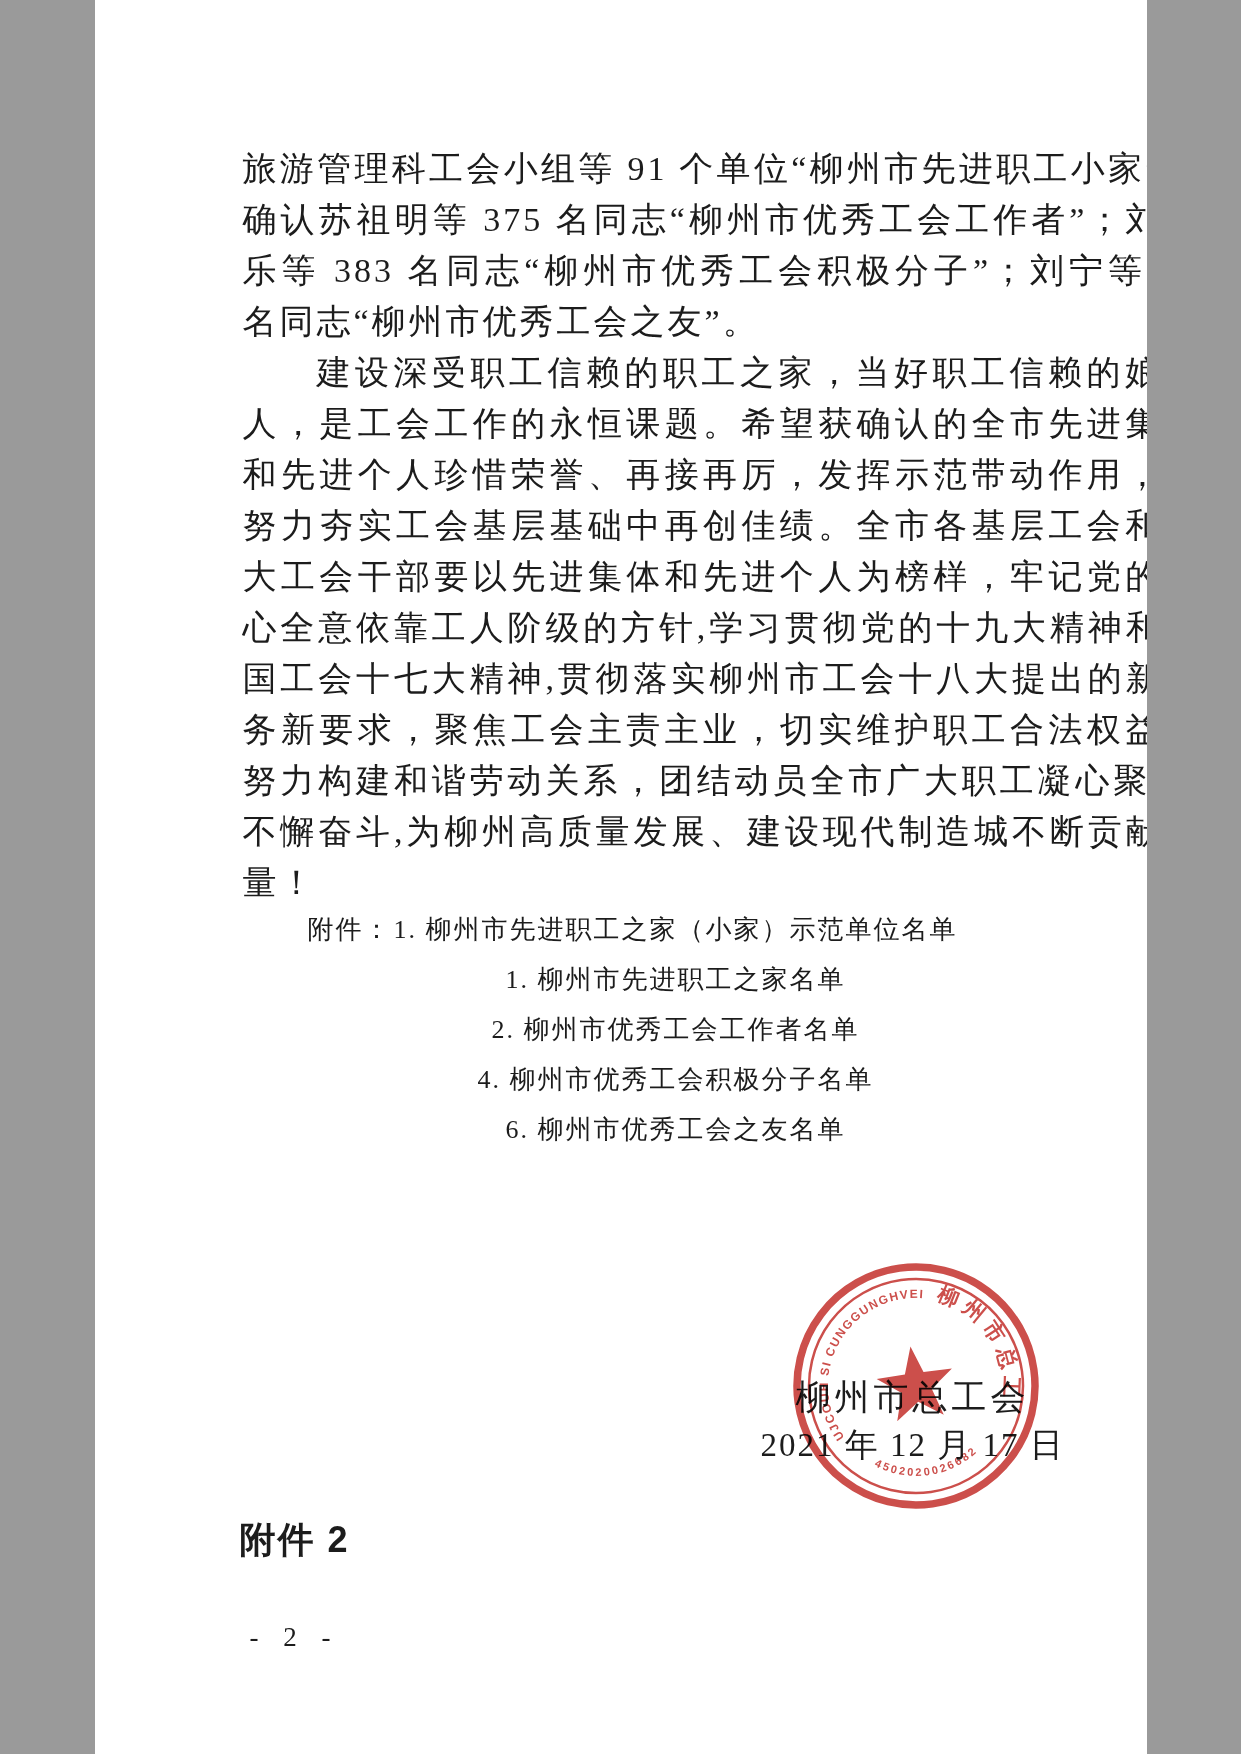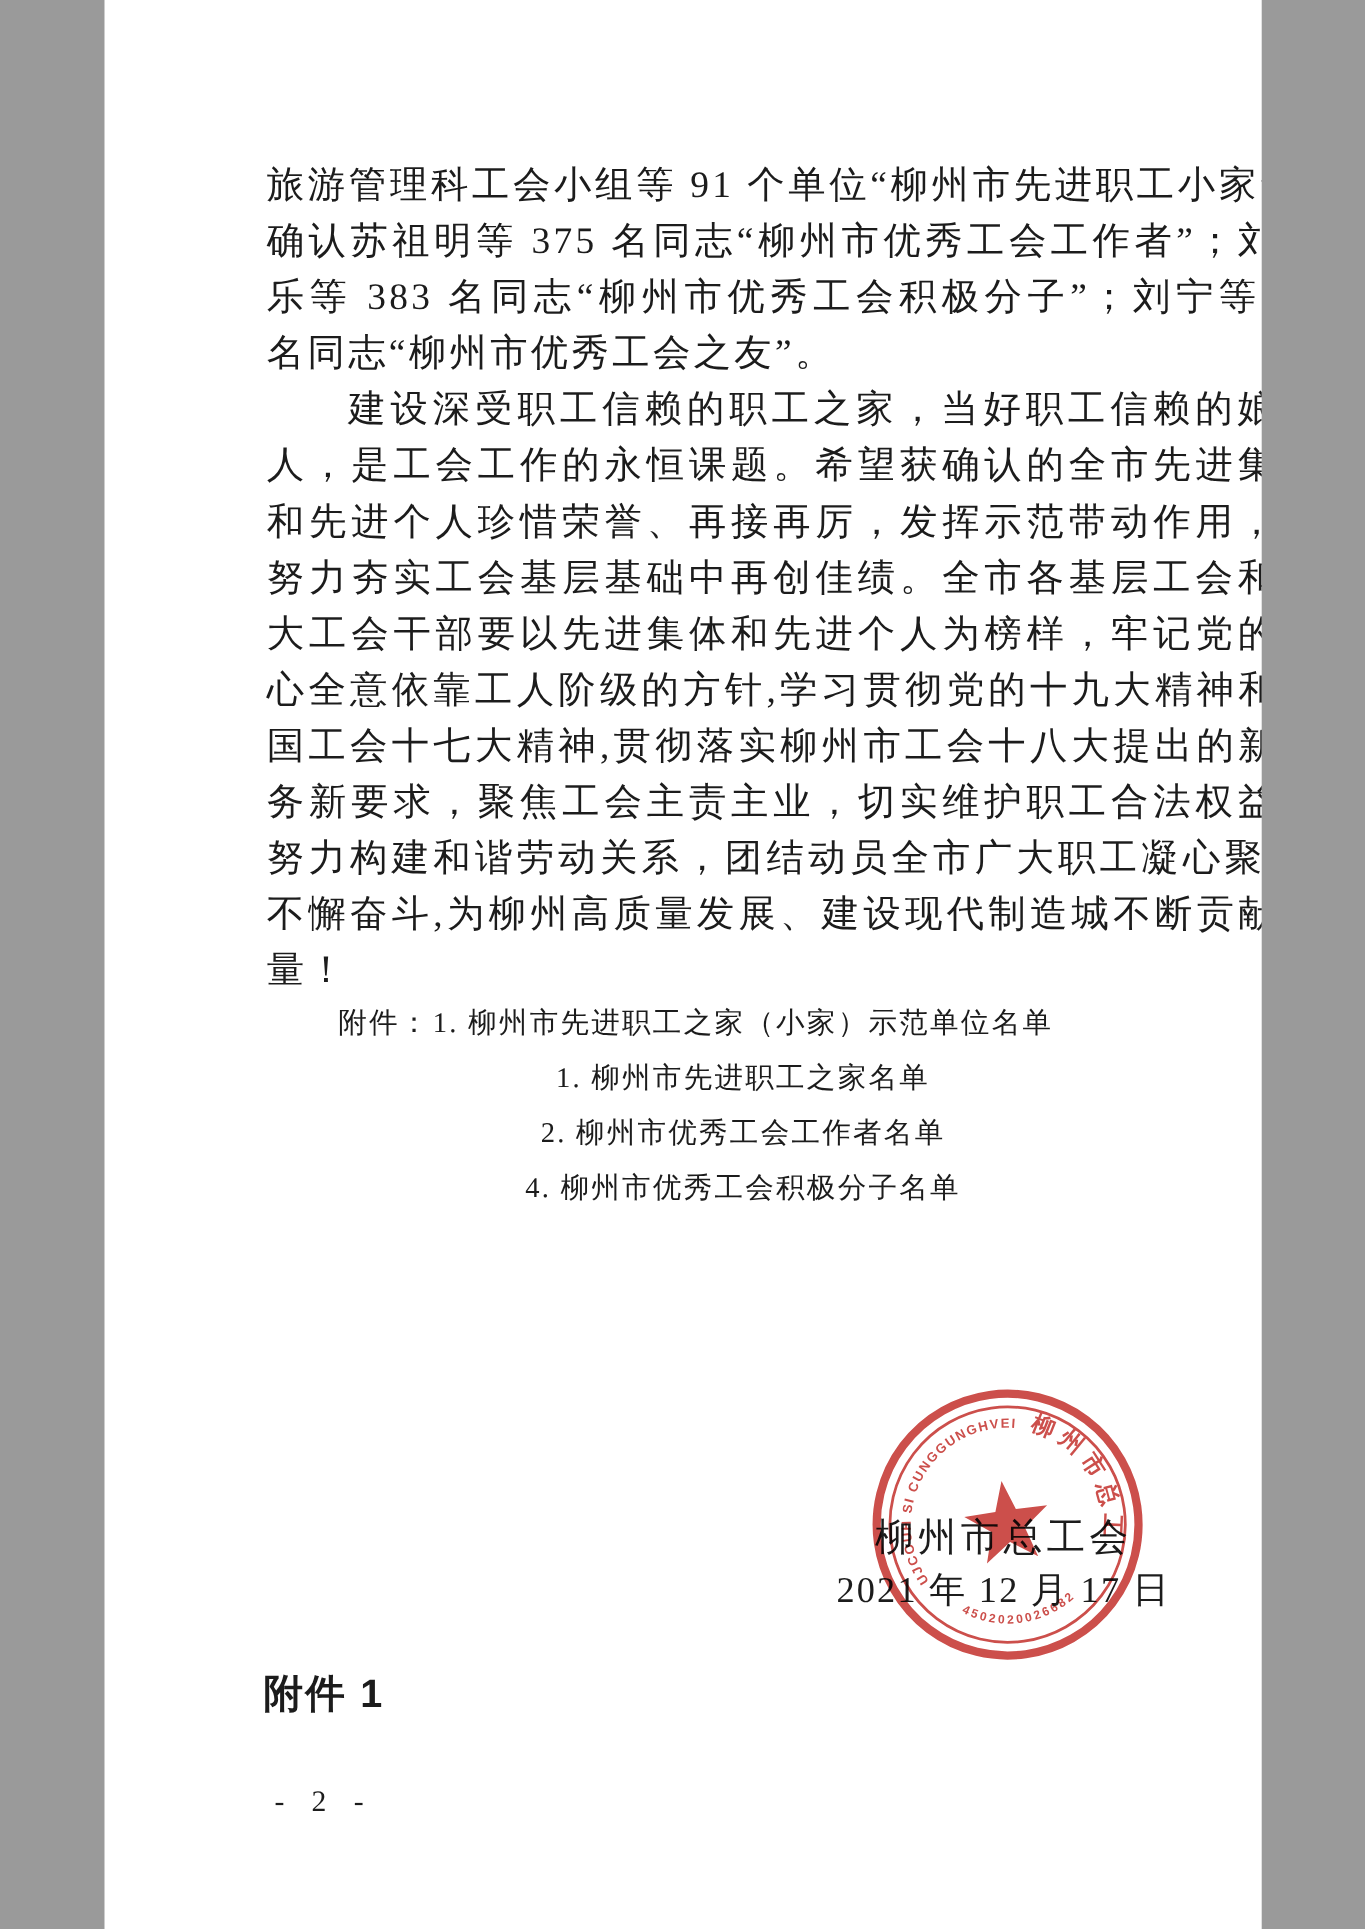--- a/index.html
+++ b/index.html
@@ -132,20 +132,21 @@
     <p class="para indent">建设深受职工信赖的职工之家，当好职工信赖的娘家人，是工会工作的永恒课题。希望获确认的全市先进集体和先进个人珍惜荣誉、再接再厉，发挥示范带动作用，在努力夯实工会基层基础中再创佳绩。全市各基层工会和广大工会干部要以先进集体和先进个人为榜样，牢记党的全心全意依靠工人阶级的方针,学习贯彻党的十九大精神和中国工会十七大精神,贯彻落实柳州市工会十八大提出的新任务新要求，聚焦工会主责主业，切实维护职工合法权益，努力构建和谐劳动关系，团结动员全市广大职工凝心聚力,不懈奋斗,为柳州高质量发展、建设现代制造城不断贡献力量！</p>
   </div>
 
   <div class="attachments">
     <span class="att-label">附件：</span>
     <div class="att-items">
       <div class="att-item">1. 柳州市先进职工之家（小家）示范单位名单</div>
       <div class="att-item">1. 柳州市先进职工之家名单</div>
       <div class="att-item">2. 柳州市优秀工会工作者名单</div>
       <div class="att-item">4. 柳州市优秀工会积极分子名单</div>
+      <div class="att-item">6. 柳州市优秀工会之友名单</div>
     </div>
   </div>
 
   <div class="sig-org">柳州市总工会</div>
   <div class="sig-date">2021 年 12 月 17 日</div>
 
   <svg class="seal" viewBox="0 0 260 260" aria-hidden="true">
     <defs>
       <path id="ringArc" d="M 50.3 167.2 A 88 88 0 1 1 209.7 167.2" fill="none"></path>
       <path id="serialArc" d="M 56.3 181.6 A 90 90 0 0 0 203.7 181.6" fill="none"></path>
@@ -157,17 +158,17 @@
       <textPath href="#ringArc" startOffset="50%" text-anchor="middle">
         <tspan class="seal-latin">LIUJCOUH SI CUNGGUNGHVEI</tspan>
         <tspan class="seal-cn" dx="8">柳州市总工会</tspan>
       </textPath>
     </text>
     <text class="seal-serial" fill="#c8413d">
       <textPath href="#serialArc" startOffset="50%" text-anchor="middle">4502020026682</textPath>
     </text>
   </svg>
 
-  <div class="att-heading">附件 1</div>
+  <div class="att-heading">附件 2</div>
 
   <div class="page-number">- 2 -</div>
 
 </div>
 
 </body></html>

